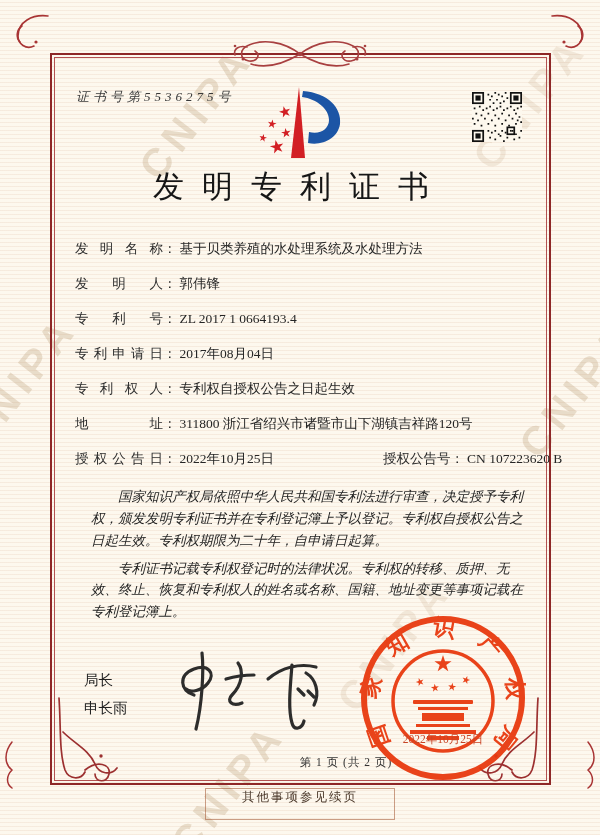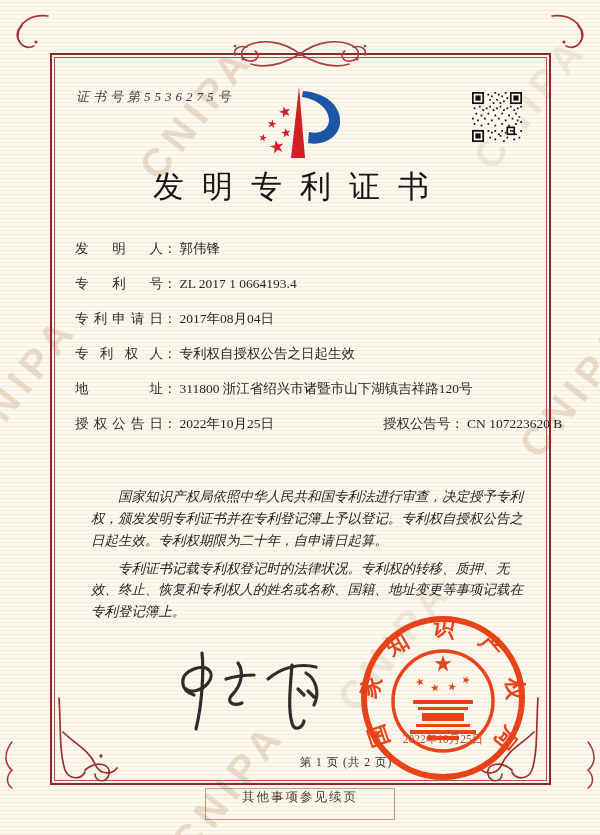--- a/index.html
+++ b/index.html
@@ -168,20 +168,23 @@
     </g>
     <rect x="21" y="21" width="3" height="3" fill="#fdf8ee"></rect>
     <rect x="22" y="22" width="1" height="1" fill="#111"></rect>
     <path fill="#111" d="M9 1h1v1H9zM11 2h1v1h-1zM13 0h1v1h-1zM15 1h1v1h-1zM17 2h1v1h-1zM19 0h1v1h-1zM20 3h1v1h-1zM10 4h1v1h-1zM14 4h1v1h-1zM18 5h1v1h-1zM12 6h1v1h-1zM16 6h1v1h-1zM1 9h1v1H1zM4 8h1v1H4zM6 10h1v1H6zM8 9h1v1H8zM10 8h1v1h-1zM12 10h1v1h-1zM14 9h1v1h-1zM16 8h1v1h-1zM18 10h1v1h-1zM20 9h1v1h-1zM22 8h1v1h-1zM24 10h1v1h-1zM26 9h1v1h-1zM28 8h1v1h-1zM2 12h1v1H2zM5 13h1v1H5zM9 12h1v1H9zM13 13h1v1h-1zM17 12h1v1h-1zM21 13h1v1h-1zM25 12h1v1h-1zM27 14h1v1h-1zM0 15h1v1H0zM3 16h1v1H3zM7 15h1v1H7zM11 16h1v1h-1zM15 15h1v1h-1zM19 16h1v1h-1zM23 15h1v1h-1zM26 16h1v1h-1zM28 17h1v1h-1zM1 18h1v1H1zM5 19h1v1H5zM9 18h1v1H9zM13 19h1v1h-1zM17 18h1v1h-1zM21 19h1v1h-1zM25 18h1v1h-1zM9 22h1v1H9zM11 23h1v1h-1zM13 22h1v1h-1zM15 24h1v1h-1zM17 22h1v1h-1zM19 23h1v1h-1zM23 22h1v1h-1zM25 24h1v1h-1zM27 26h1v1h-1zM10 26h1v1h-1zM13 27h1v1h-1zM16 25h1v1h-1zM18 28h1v1h-1zM20 26h1v1h-1zM24 27h1v1h-1zM28 22h1v1h-1z"></path>
   </svg>
 
   <div class="title">发明专利证书</div>
 
   <div class="fields">
     <div class="frow">
+      <span class="flabel">发明名称</span><span>：</span><span class="fvalue">基于贝类养殖的水处理系统及水处理方法</span>
+    </div>
+    <div class="frow">
       <span class="flabel">发明人</span><span>：</span><span class="fvalue">郭伟锋</span>
     </div>
     <div class="frow">
       <span class="flabel">专利号</span><span>：</span><span class="fvalue">ZL 2017 1 0664193.4</span>
     </div>
     <div class="frow">
       <span class="flabel">专利申请日</span><span>：</span><span class="fvalue">2017年08月04日</span>
     </div>
     <div class="frow">
       <span class="flabel">专利权人</span><span>：</span><span class="fvalue">专利权自授权公告之日起生效</span>
@@ -195,20 +198,24 @@
         <span>授权公告号</span><span>：</span><span class="fvalue">CN 107223620 B</span>
       </span>
     </div>
   </div>
 
   <div class="paras">
     <p>国家知识产权局依照中华人民共和国专利法进行审查，决定授予专利权，颁发发明专利证书并在专利登记簿上予以登记。专利权自授权公告之日起生效。专利权期限为二十年，自申请日起算。</p>
     <p>专利证书记载专利权登记时的法律状况。专利权的转移、质押、无效、终止、恢复和专利权人的姓名或名称、国籍、地址变更等事项记载在专利登记簿上。</p>
   </div>
 
+  <div class="director">
+    <div>局长</div>
+    <div>申长雨</div>
+  </div>
 
   <svg class="signature" width="180" height="90" viewBox="0 0 180 90">
     <g fill="none" stroke="#1c1c1c" stroke-width="3.2" stroke-linecap="round" opacity="0.92">
       <path d="M44,50 C30,46 28,30 44,24 C58,19 66,28 58,38 C52,46 40,48 36,44"></path>
       <path d="M52,8 C54,26 52,60 46,84"></path>
       <path d="M88,18 C94,26 92,40 82,50 C76,56 82,62 92,58"></path>
       <path d="M76,34 C86,31 96,30 104,30"></path>
       <path d="M118,34 C132,22 150,18 166,22"></path>
       <path d="M142,20 C140,44 138,64 142,78 C144,86 152,84 154,76"></path>
       <path d="M156,28 C166,34 170,48 164,60"></path>

